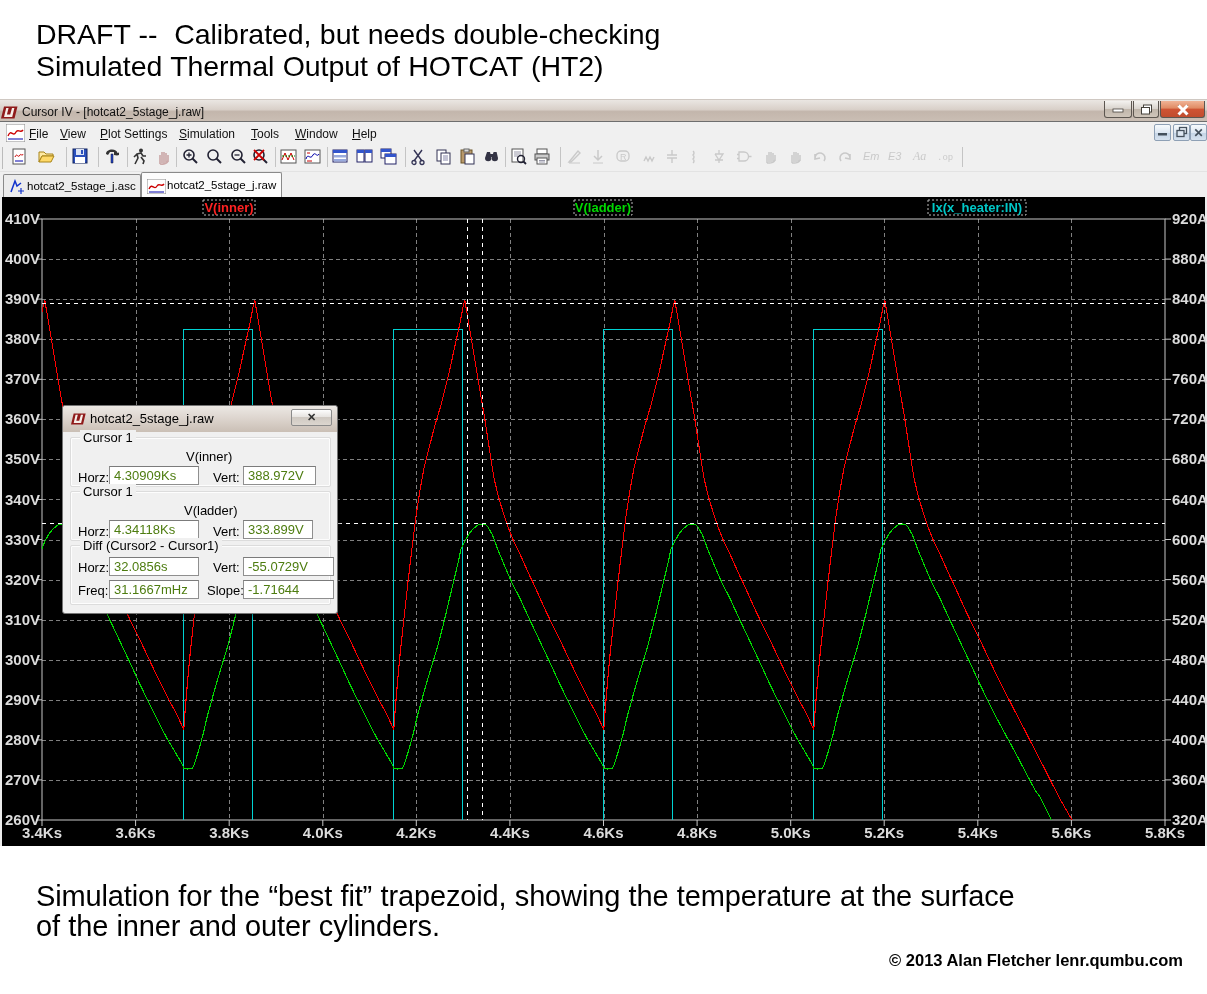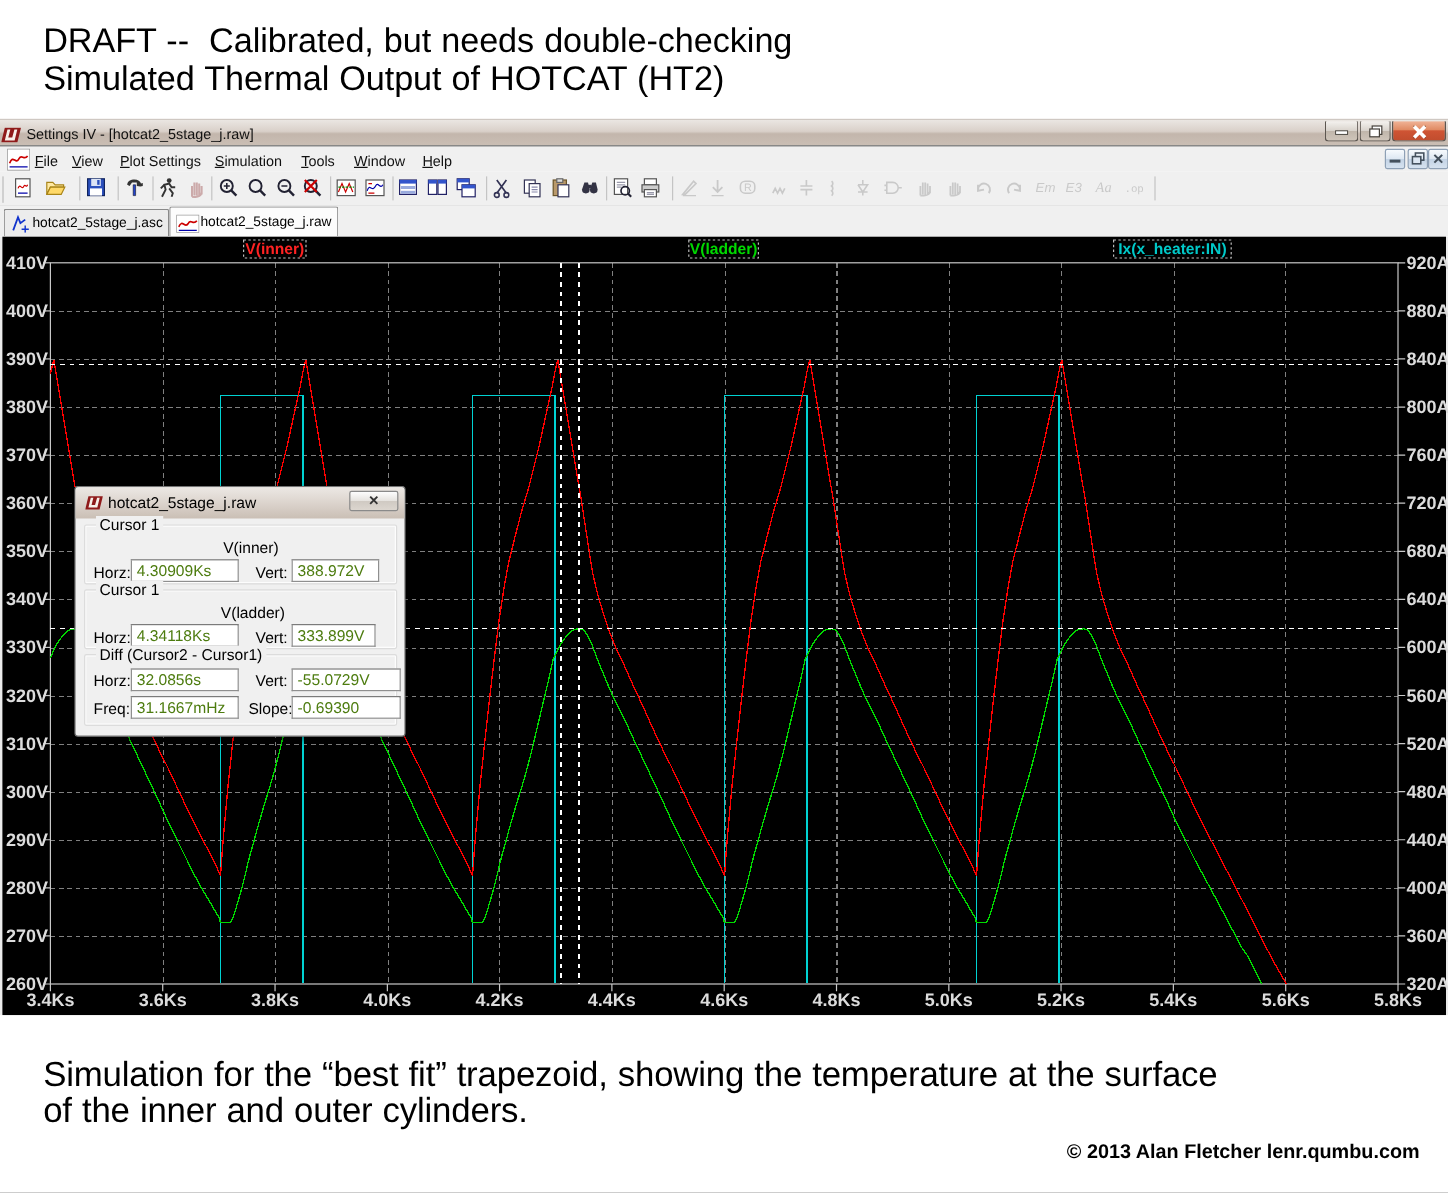--- a/index.html
+++ b/index.html
@@ -29,21 +29,21 @@
 </style></head>
 <body>
 <div class="abs hd" style="left:36px;top:19px">DRAFT --&nbsp; Calibrated, but needs double-checking<br>Simulated Thermal Output of HOTCAT (HT2)</div>
 
 <div class="win">
  <div class="titlebar">
   <svg class="abs" style="left:1px;top:6px" width="17" height="13">
         <path d="M3,0.5 L16.5,0.5 L13.5,12.5 L0,12.5 Z" fill="#8f1a1a"></path>
         <path d="M5.2,2 L7.6,2 L5.9,8.6 L9.2,8.6 L11,2 L13.4,2 L11.2,11 L3,11 Z" fill="#f6efe9"></path>
       </svg>
-  <span class="ttx">Settings IV - [hotcat2_5stage_j.raw]</span>
+  <span class="ttx">Cursor IV - [hotcat2_5stage_j.raw]</span>
   <div class="wbtn" style="left:1104px;width:28px;background:linear-gradient(#f4f2ef,#d8d2cb 50%,#bfb5aa 50%,#cfc5ba);border-radius:0 0 3px 3px"><svg width="12" height="9" style="margin-top:4px">
           <rect x="1" y="4" width="10" height="3" fill="#fff" stroke="#46423c" stroke-width="0.8"></rect>
         </svg></div>
   <div class="wbtn" style="left:1133px;width:26px;background:linear-gradient(#f4f2ef,#d8d2cb 50%,#bfb5aa 50%,#cfc5ba);border-radius:0 0 3px 3px"><svg width="13" height="11" style="margin-top:3px">
           <rect x="3.5" y="1" width="8" height="7" fill="#fff" stroke="#46423c"></rect>
           <rect x="1.5" y="3.5" width="8" height="6.5" fill="#fff" stroke="#46423c"></rect>
         </svg></div>
   <div class="wbtn" style="left:1160px;width:45px;background:linear-gradient(#f0b396,#e08a63 45%,#cf5434 50%,#c14d2e);border-radius:0 0 3px 3px"><svg width="14" height="12" style="margin-top:3px">
           <path d="M2,1 L7,5 L12,1 M2,11 L7,7 L12,11 M2,1 L12,11 M12,1 L2,11" stroke="#46423c" stroke-width="0.6" fill="none"></path>
           <path d="M2.5,1.5 L11.5,10.5 M11.5,1.5 L2.5,10.5" stroke="#fff" stroke-width="3"></path>
@@ -423,18 +423,18 @@
  </div>
  <div class="grp" style="top:139px;height:60px">
       <span class="glb">Diff (Cursor2 - Cursor1)</span>
   <div class="lb" style="left:7px;top:14px">Horz:</div>
       <div class="tb" style="left:38px;top:11px;width:90px">32.0856s</div>
   <div class="lb" style="left:142px;top:14px">Vert:</div>
       <div class="tb" style="left:172px;top:11px;width:91px">-55.0729V</div>
   <div class="lb" style="left:7px;top:37px">Freq:</div>
       <div class="tb" style="left:38px;top:34px;width:90px">31.1667mHz</div>
   <div class="lb" style="left:136px;top:37px">Slope:</div>
-      <div class="tb" style="left:172px;top:34px;width:91px">-0.69390</div>
+      <div class="tb" style="left:172px;top:34px;width:91px">-1.71644</div>
  </div>
 </div>
 
 <div class="abs hd" style="left:36px;top:882px;font-size:29px;letter-spacing:-0.15px;line-height:29.5px">Simulation for the “best fit” trapezoid, showing the temperature at the surface<br>of the inner and outer cylinders.</div>
 <div class="abs" style="right:24px;top:951px;font-size:16.5px;font-weight:bold;color:#000000">© 2013 Alan Fletcher lenr.qumbu.com</div>
 
 </body></html>

